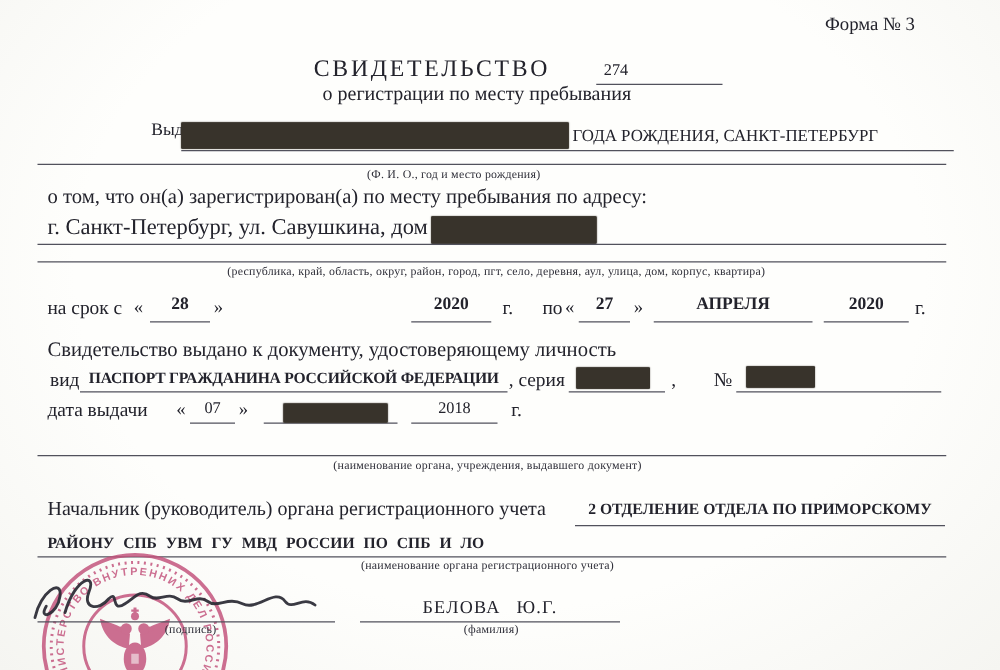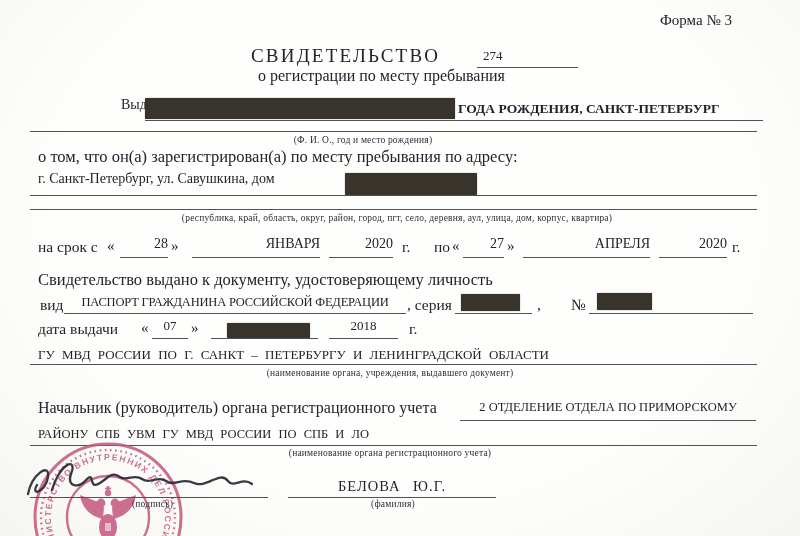--- a/index.html
+++ b/index.html
@@ -7,56 +7,55 @@
     position:relative;width:800px;height:536px;overflow:hidden;
     background:#fdfdfb;
     background-image:radial-gradient(ellipse at 50% 40%, #fefefc 60%, #f5f5f1 100%);
     font-family:"Liberation Serif","DejaVu Serif",serif;
     color:#23232c;
   }
   .abs{position:absolute;}
   .ln{border-bottom:1.6px solid #51515c;}
   .bar{background:#38332b;border-radius:1px;box-shadow:0 0 1px #38332b;}
   .cap{font-size:9.5px;color:#2e2e38;text-align:center;letter-spacing:0.2px;white-space:nowrap;}
-  .bv{font-weight:normal;font-size:14px;text-align:right;}
+  .bv{font-weight:bold;font-size:14px;text-align:center;}
   .rv{font-size:13px;text-align:center;}
   .lbl{font-size:15.5px;white-space:nowrap;}
-  .filled{font-weight:normal;font-size:12.5px;white-space:nowrap;}
+  .filled{font-weight:bold;font-size:12.5px;white-space:nowrap;}
   .q{font-size:15px;}
   svg{display:block;}
 </style>
 </head>
 <body>
 
 <div class="page">
 
   <div class="abs" style="top:12px;left:660px;font-size:15px;text-align:center;">Форма № 3</div>
   <div class="abs" style="top:45px;left:251px;font-size:19px;letter-spacing:2.2px;">СВИДЕТЕЛЬСТВО</div>
   <div class="abs ln" style="top:48px;left:477px;width:95px;height:19px;font-size:13px;padding-left:6px;">274</div>
   <div class="abs" style="top:67px;left:258px;font-size:16px;">о регистрации по месту пребывания</div>
 
   <div class="abs" style="top:97px;left:85px;font-size:14px;margin-left:36px;">Выдано</div>
   <div class="abs bar" style="top:98px;left:145px;width:310px;height:21px;"></div>
-  <div class="abs" style="top:101px;left:458px;font-size:13.5px;font-weight:bold;white-space:nowrap;">ГОДА РОЖДЕНИЯ, САНКТ-ПЕТЕРБУРГ</div>
+  <div class="abs" style="top:101px;left:458px;font-size:13.5px;font-weight:normal;white-space:nowrap;">ГОДА РОЖДЕНИЯ, САНКТ-ПЕТЕРБУРГ</div>
   <div class="abs ln" style="top:120px;left:145px;width:618px;"></div>
   <div class="abs ln" style="top:131px;left:30px;width:727px;"></div>
   <div class="abs cap" style="top:135px;left:263px;width:200px;">(Ф. И. О., год и место рождения)</div>
 
   <div class="abs" style="top:147px;left:38px;font-size:16.5px;white-space:nowrap;">о том, что он(а) зарегистрирован(а) по месту пребывания по адресу:</div>
-  <div class="abs" style="top:171px;left:38px;font-size:14px;white-space:nowrap;">г. Санкт-Петербург, ул. Савушкина, дом</div>
+  <div class="abs" style="top:171px;left:38px;font-size:18px;white-space:nowrap;">г. Санкт-Петербург, ул. Савушкина, дом</div>
   <div class="abs bar" style="top:173px;left:345px;width:132px;height:22px;"></div>
   <div class="abs ln" style="top:195px;left:30px;width:727px;"></div>
   <div class="abs ln" style="top:209px;left:30px;width:727px;"></div>
   <div class="abs cap" style="top:213px;left:97px;width:600px;">(республика, край, область, округ, район, город, пгт, село, деревня, аул, улица, дом, корпус, квартира)</div>
 
   <div class="abs lbl" style="top:238px;left:38px;">на срок с</div>
   <div class="abs q" style="top:238px;left:107px;">«</div>
   <div class="abs ln bv" style="top:236px;left:120px;width:48px;height:21px;">28</div>
   <div class="abs q" style="top:238px;left:171px;">»</div>
-  <div class="abs ln bv" style="top:236px;left:192px;width:128px;height:21px;">ЯНВАРЯ</div>
   <div class="abs ln bv" style="top:236px;left:329px;width:64px;height:21px;">2020</div>
   <div class="abs lbl" style="top:238px;left:402px;">г.</div>
   <div class="abs lbl" style="top:238px;left:434px;">по</div>
   <div class="abs q" style="top:238px;left:452px;">«</div>
   <div class="abs ln bv" style="top:236px;left:463px;width:41px;height:21px;">27</div>
   <div class="abs q" style="top:238px;left:507px;">»</div>
   <div class="abs ln bv" style="top:236px;left:523px;width:127px;height:21px;">АПРЕЛЯ</div>
   <div class="abs ln bv" style="top:236px;left:659px;width:68px;height:21px;">2020</div>
   <div class="abs lbl" style="top:238px;left:732px;">г.</div>
 
@@ -75,21 +74,20 @@
   <div class="abs lbl" style="top:320px;left:38px;">дата выдачи</div>
   <div class="abs q" style="top:320px;left:141px;">«</div>
   <div class="abs ln rv" style="top:318px;left:152px;width:36px;height:20px;">07</div>
   <div class="abs q" style="top:320px;left:191px;">»</div>
   <div class="abs ln" style="top:318px;left:211px;width:107px;height:20px;"></div>
   <div class="abs bar" style="top:323px;left:227px;width:83px;height:15px;"></div>
   <div class="abs ln rv" style="top:318px;left:329px;width:69px;height:20px;">2018</div>
   <div class="abs lbl" style="top:320px;left:409px;">г.</div>
 
   <div class="abs ln" style="top:344px;left:30px;width:727px;height:20px;"></div>
-  <div class="abs filled" style="top:347px;left:38px;font-size:13px;word-spacing:4px;">ГУ МВД РОССИИ ПО Г. САНКТ – ПЕТЕРБУРГУ И ЛЕНИНГРАДСКОЙ ОБЛАСТИ</div>
   <div class="abs cap" style="top:368px;left:90px;width:600px;font-family:Liberation Serif, serif;">(наименование органа, учреждения, выдавшего документ)</div>
 
   <div class="abs" style="top:399px;left:38px;font-size:16px;white-space:nowrap;">Начальник (руководитель) органа регистрационного учета</div>
   <div class="abs ln filled" style="top:400px;left:460px;width:296px;height:20px;text-align:center;">2 ОТДЕЛЕНИЕ ОТДЕЛА ПО ПРИМОРСКОМУ</div>
   <div class="abs ln" style="top:424px;left:30px;width:727px;height:21px;"></div>
   <div class="abs filled" style="top:427px;left:38px;word-spacing:4px;">РАЙОНУ СПБ УВМ ГУ МВД РОССИИ ПО СПБ И ЛО</div>
   <div class="abs cap" style="top:448px;left:90px;width:600px;">(наименование органа регистрационного учета)</div>
 
   <div class="abs" style="top:437px;left:28px;width:160px;height:160px;opacity:0.82;">
     <svg width="160" height="160" viewBox="0 0 160 160">

